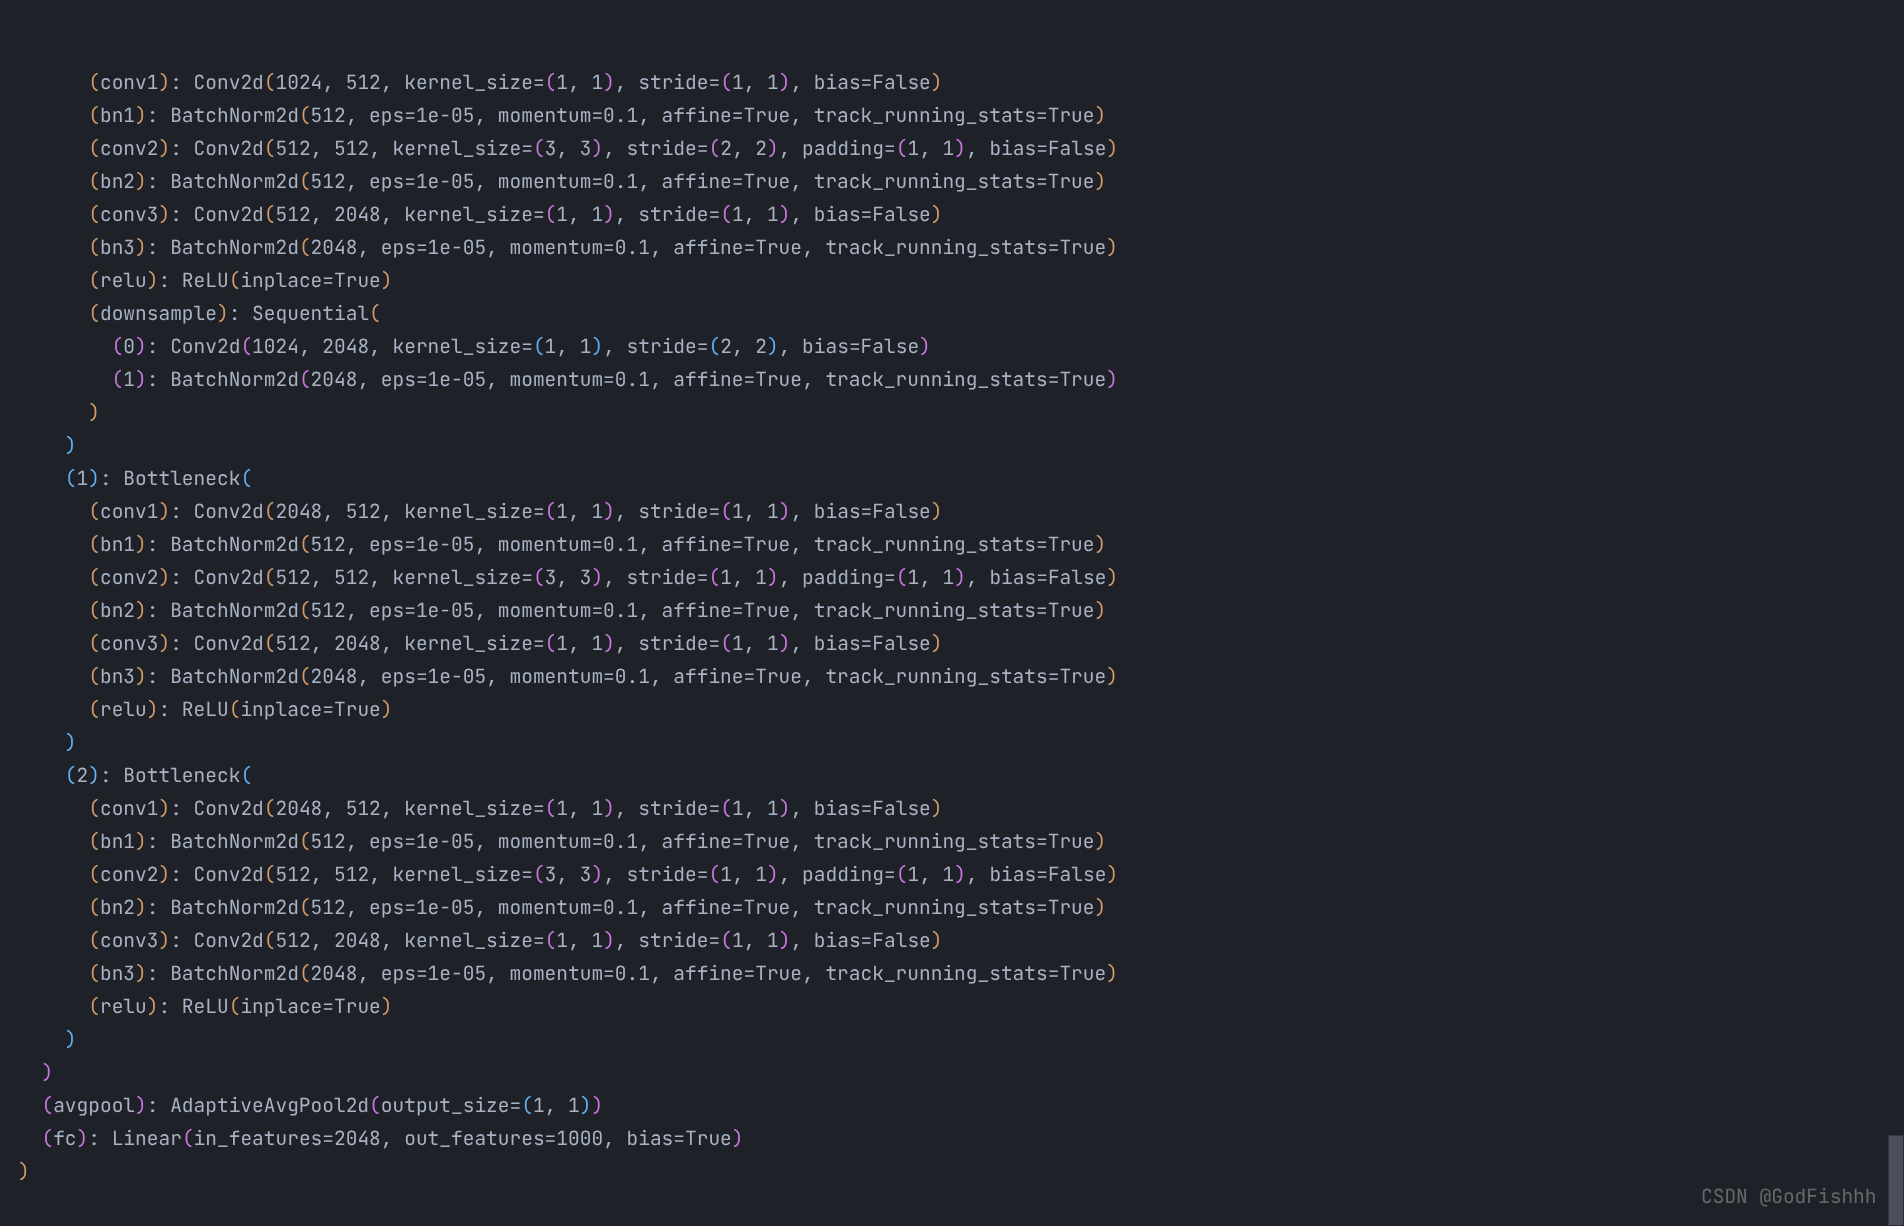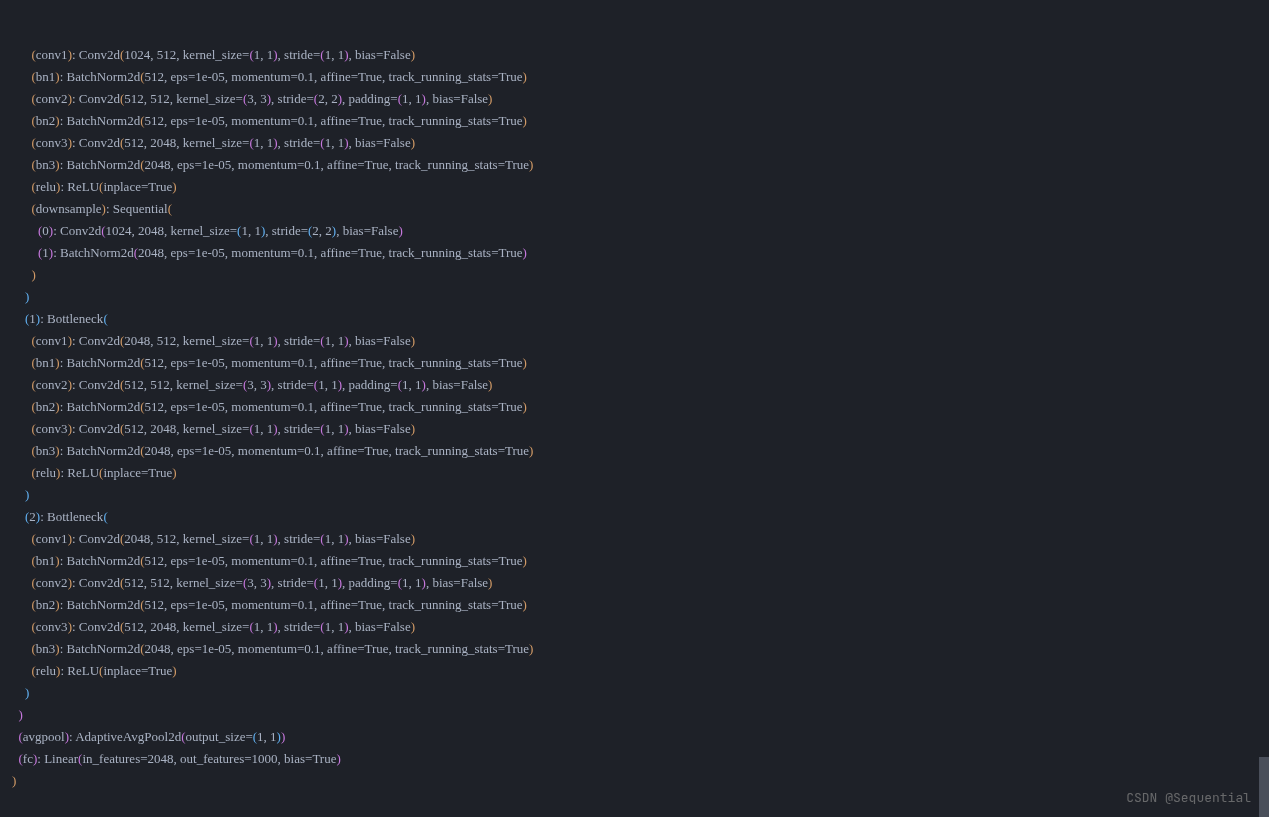--- a/index.html
+++ b/index.html
@@ -19,21 +19,20 @@
       overflow: hidden;
       position: relative;
     }
     .console-output {
       padding: 0 12px;
       white-space: pre;
       color: #a9b2c3;
     }
     .line {
       display: block;
-      font-family: Liberation Serif, serif;
     }
     .paren-yellow {
       color: #d19a66;
     }
     .paren-blue {
       color: #61afef;
     }
     .paren-purple {
       color: #c678dd;
     }
@@ -65,17 +64,17 @@
   </style>
 </head>
 <body>
 
 <div class="console-output">
   <div id="code-block"><div class="line">      <span class="paren-yellow">(</span>conv1<span class="paren-yellow">)</span>: Conv2d<span class="paren-yellow">(</span>1024, 512, kernel_size=<span class="paren-purple">(</span>1, 1<span class="paren-purple">)</span>, stride=<span class="paren-purple">(</span>1, 1<span class="paren-purple">)</span>, bias=False<span class="paren-yellow">)</span></div><div class="line">      <span class="paren-yellow">(</span>bn1<span class="paren-yellow">)</span>: BatchNorm2d<span class="paren-yellow">(</span>512, eps=1e-05, momentum=0.1, affine=True, track_running_stats=True<span class="paren-yellow">)</span></div><div class="line">      <span class="paren-yellow">(</span>conv2<span class="paren-yellow">)</span>: Conv2d<span class="paren-yellow">(</span>512, 512, kernel_size=<span class="paren-purple">(</span>3, 3<span class="paren-purple">)</span>, stride=<span class="paren-purple">(</span>2, 2<span class="paren-purple">)</span>, padding=<span class="paren-purple">(</span>1, 1<span class="paren-purple">)</span>, bias=False<span class="paren-yellow">)</span></div><div class="line">      <span class="paren-yellow">(</span>bn2<span class="paren-yellow">)</span>: BatchNorm2d<span class="paren-yellow">(</span>512, eps=1e-05, momentum=0.1, affine=True, track_running_stats=True<span class="paren-yellow">)</span></div><div class="line">      <span class="paren-yellow">(</span>conv3<span class="paren-yellow">)</span>: Conv2d<span class="paren-yellow">(</span>512, 2048, kernel_size=<span class="paren-purple">(</span>1, 1<span class="paren-purple">)</span>, stride=<span class="paren-purple">(</span>1, 1<span class="paren-purple">)</span>, bias=False<span class="paren-yellow">)</span></div><div class="line">      <span class="paren-yellow">(</span>bn3<span class="paren-yellow">)</span>: BatchNorm2d<span class="paren-yellow">(</span>2048, eps=1e-05, momentum=0.1, affine=True, track_running_stats=True<span class="paren-yellow">)</span></div><div class="line">      <span class="paren-yellow">(</span>relu<span class="paren-yellow">)</span>: ReLU<span class="paren-yellow">(</span>inplace=True<span class="paren-yellow">)</span></div><div class="line">      <span class="paren-yellow">(</span>downsample<span class="paren-yellow">)</span>: Sequential<span class="paren-yellow">(</span></div><div class="line">        <span class="paren-purple">(</span>0<span class="paren-purple">)</span>: Conv2d<span class="paren-purple">(</span>1024, 2048, kernel_size=<span class="paren-blue">(</span>1, 1<span class="paren-blue">)</span>, stride=<span class="paren-blue">(</span>2, 2<span class="paren-blue">)</span>, bias=False<span class="paren-purple">)</span></div><div class="line">        <span class="paren-purple">(</span>1<span class="paren-purple">)</span>: BatchNorm2d<span class="paren-purple">(</span>2048, eps=1e-05, momentum=0.1, affine=True, track_running_stats=True<span class="paren-purple">)</span></div><div class="line">      <span class="paren-yellow">)</span></div><div class="line">    <span class="paren-blue">)</span></div><div class="line">    <span class="paren-blue">(</span>1<span class="paren-blue">)</span>: Bottleneck<span class="paren-blue">(</span></div><div class="line">      <span class="paren-yellow">(</span>conv1<span class="paren-yellow">)</span>: Conv2d<span class="paren-yellow">(</span>2048, 512, kernel_size=<span class="paren-purple">(</span>1, 1<span class="paren-purple">)</span>, stride=<span class="paren-purple">(</span>1, 1<span class="paren-purple">)</span>, bias=False<span class="paren-yellow">)</span></div><div class="line">      <span class="paren-yellow">(</span>bn1<span class="paren-yellow">)</span>: BatchNorm2d<span class="paren-yellow">(</span>512, eps=1e-05, momentum=0.1, affine=True, track_running_stats=True<span class="paren-yellow">)</span></div><div class="line">      <span class="paren-yellow">(</span>conv2<span class="paren-yellow">)</span>: Conv2d<span class="paren-yellow">(</span>512, 512, kernel_size=<span class="paren-purple">(</span>3, 3<span class="paren-purple">)</span>, stride=<span class="paren-purple">(</span>1, 1<span class="paren-purple">)</span>, padding=<span class="paren-purple">(</span>1, 1<span class="paren-purple">)</span>, bias=False<span class="paren-yellow">)</span></div><div class="line">      <span class="paren-yellow">(</span>bn2<span class="paren-yellow">)</span>: BatchNorm2d<span class="paren-yellow">(</span>512, eps=1e-05, momentum=0.1, affine=True, track_running_stats=True<span class="paren-yellow">)</span></div><div class="line">      <span class="paren-yellow">(</span>conv3<span class="paren-yellow">)</span>: Conv2d<span class="paren-yellow">(</span>512, 2048, kernel_size=<span class="paren-purple">(</span>1, 1<span class="paren-purple">)</span>, stride=<span class="paren-purple">(</span>1, 1<span class="paren-purple">)</span>, bias=False<span class="paren-yellow">)</span></div><div class="line">      <span class="paren-yellow">(</span>bn3<span class="paren-yellow">)</span>: BatchNorm2d<span class="paren-yellow">(</span>2048, eps=1e-05, momentum=0.1, affine=True, track_running_stats=True<span class="paren-yellow">)</span></div><div class="line">      <span class="paren-yellow">(</span>relu<span class="paren-yellow">)</span>: ReLU<span class="paren-yellow">(</span>inplace=True<span class="paren-yellow">)</span></div><div class="line">    <span class="paren-blue">)</span></div><div class="line">    <span class="paren-blue">(</span>2<span class="paren-blue">)</span>: Bottleneck<span class="paren-blue">(</span></div><div class="line">      <span class="paren-yellow">(</span>conv1<span class="paren-yellow">)</span>: Conv2d<span class="paren-yellow">(</span>2048, 512, kernel_size=<span class="paren-purple">(</span>1, 1<span class="paren-purple">)</span>, stride=<span class="paren-purple">(</span>1, 1<span class="paren-purple">)</span>, bias=False<span class="paren-yellow">)</span></div><div class="line">      <span class="paren-yellow">(</span>bn1<span class="paren-yellow">)</span>: BatchNorm2d<span class="paren-yellow">(</span>512, eps=1e-05, momentum=0.1, affine=True, track_running_stats=True<span class="paren-yellow">)</span></div><div class="line">      <span class="paren-yellow">(</span>conv2<span class="paren-yellow">)</span>: Conv2d<span class="paren-yellow">(</span>512, 512, kernel_size=<span class="paren-purple">(</span>3, 3<span class="paren-purple">)</span>, stride=<span class="paren-purple">(</span>1, 1<span class="paren-purple">)</span>, padding=<span class="paren-purple">(</span>1, 1<span class="paren-purple">)</span>, bias=False<span class="paren-yellow">)</span></div><div class="line">      <span class="paren-yellow">(</span>bn2<span class="paren-yellow">)</span>: BatchNorm2d<span class="paren-yellow">(</span>512, eps=1e-05, momentum=0.1, affine=True, track_running_stats=True<span class="paren-yellow">)</span></div><div class="line">      <span class="paren-yellow">(</span>conv3<span class="paren-yellow">)</span>: Conv2d<span class="paren-yellow">(</span>512, 2048, kernel_size=<span class="paren-purple">(</span>1, 1<span class="paren-purple">)</span>, stride=<span class="paren-purple">(</span>1, 1<span class="paren-purple">)</span>, bias=False<span class="paren-yellow">)</span></div><div class="line">      <span class="paren-yellow">(</span>bn3<span class="paren-yellow">)</span>: BatchNorm2d<span class="paren-yellow">(</span>2048, eps=1e-05, momentum=0.1, affine=True, track_running_stats=True<span class="paren-yellow">)</span></div><div class="line">      <span class="paren-yellow">(</span>relu<span class="paren-yellow">)</span>: ReLU<span class="paren-yellow">(</span>inplace=True<span class="paren-yellow">)</span></div><div class="line">    <span class="paren-blue">)</span></div><div class="line">  <span class="paren-purple">)</span></div><div class="line">  <span class="paren-purple">(</span>avgpool<span class="paren-purple">)</span>: AdaptiveAvgPool2d<span class="paren-purple">(</span>output_size=<span class="paren-blue">(</span>1, 1<span class="paren-blue">)</span><span class="paren-purple">)</span></div><div class="line">  <span class="paren-purple">(</span>fc<span class="paren-purple">)</span>: Linear<span class="paren-purple">(</span>in_features=2048, out_features=1000, bias=True<span class="paren-purple">)</span></div><div class="line"><span class="paren-yellow">)</span></div></div>
   
   
 </div>
 
-<div class="watermark">CSDN @Sequential</div>
+<div class="watermark">CSDN @GodFishhh</div>
 
 <div class="scrollbar">
   <div class="scrollbar-thumb"></div>
 </div>
 
 </body></html>

